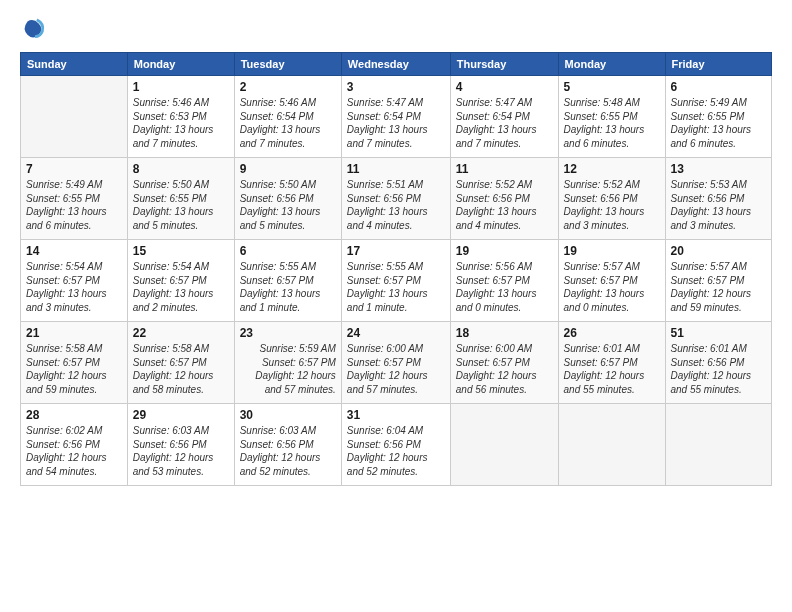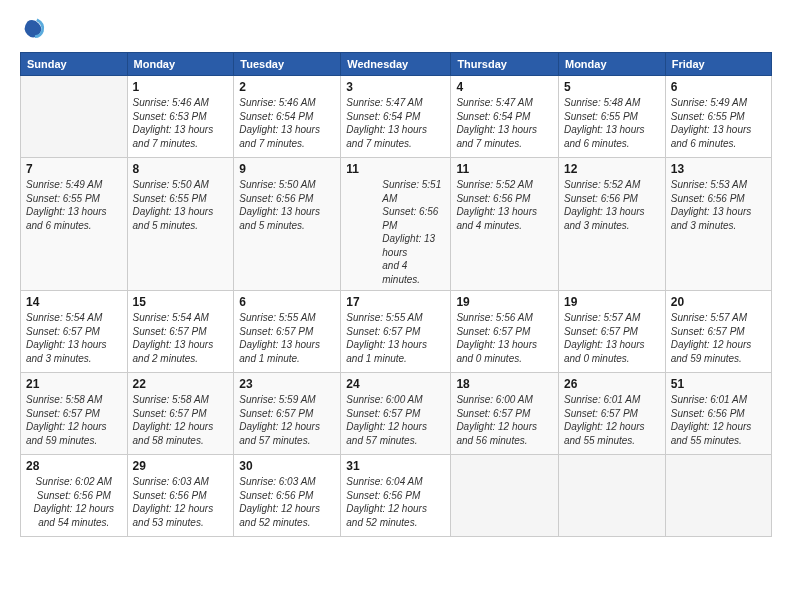--- a/index.html
+++ b/index.html
@@ -182,21 +182,21 @@
           </td>
           <td>
             <div class="cell-day">9</div>
             <div class="cell-info" style="white-space: pre-line;">Sunrise: 5:50 AM
 Sunset: 6:56 PM
 Daylight: 13 hours
 and 5 minutes.</div>
           </td>
           <td>
             <div class="cell-day">11</div>
-            <div class="cell-info" style="white-space: pre-line; margin-left: 36px;">Sunrise: 5:51 AM
+            <div class="cell-info" style="white-space: pre-line;">Sunrise: 5:51 AM
 Sunset: 6:56 PM
 Daylight: 13 hours
 and 4 minutes.</div>
           </td>
           <td>
             <div class="cell-day">11</div>
             <div class="cell-info" style="white-space: pre-line;">Sunrise: 5:52 AM
 Sunset: 6:56 PM
 Daylight: 13 hours
 and 4 minutes.</div>
@@ -277,21 +277,21 @@
           </td>
           <td>
             <div class="cell-day">22</div>
             <div class="cell-info" style="white-space: pre-line;">Sunrise: 5:58 AM
 Sunset: 6:57 PM
 Daylight: 12 hours
 and 58 minutes.</div>
           </td>
           <td>
             <div class="cell-day">23</div>
-            <div class="cell-info" style="white-space: pre-line;">Sunrise: 5:59 AM
+            <div class="cell-info" style="white-space: pre-line; text-align: right;">Sunrise: 5:59 AM
 Sunset: 6:57 PM
 Daylight: 12 hours
 and 57 minutes.</div>
           </td>
           <td>
             <div class="cell-day">24</div>
             <div class="cell-info" style="white-space: pre-line;">Sunrise: 6:00 AM
 Sunset: 6:57 PM
 Daylight: 12 hours
 and 57 minutes.</div>
@@ -314,21 +314,21 @@
             <div class="cell-day">51</div>
             <div class="cell-info" style="white-space: pre-line;">Sunrise: 6:01 AM
 Sunset: 6:56 PM
 Daylight: 12 hours
 and 55 minutes.</div>
           </td>
         </tr>
         <tr>
           <td>
             <div class="cell-day">28</div>
-            <div class="cell-info" style="white-space: pre-line; text-align: center;">Sunrise: 6:02 AM
+            <div class="cell-info" style="white-space: pre-line;">Sunrise: 6:02 AM
 Sunset: 6:56 PM
 Daylight: 12 hours
 and 54 minutes.</div>
           </td>
           <td>
             <div class="cell-day">29</div>
             <div class="cell-info" style="white-space: pre-line;">Sunrise: 6:03 AM
 Sunset: 6:56 PM
 Daylight: 12 hours
 and 53 minutes.</div>

